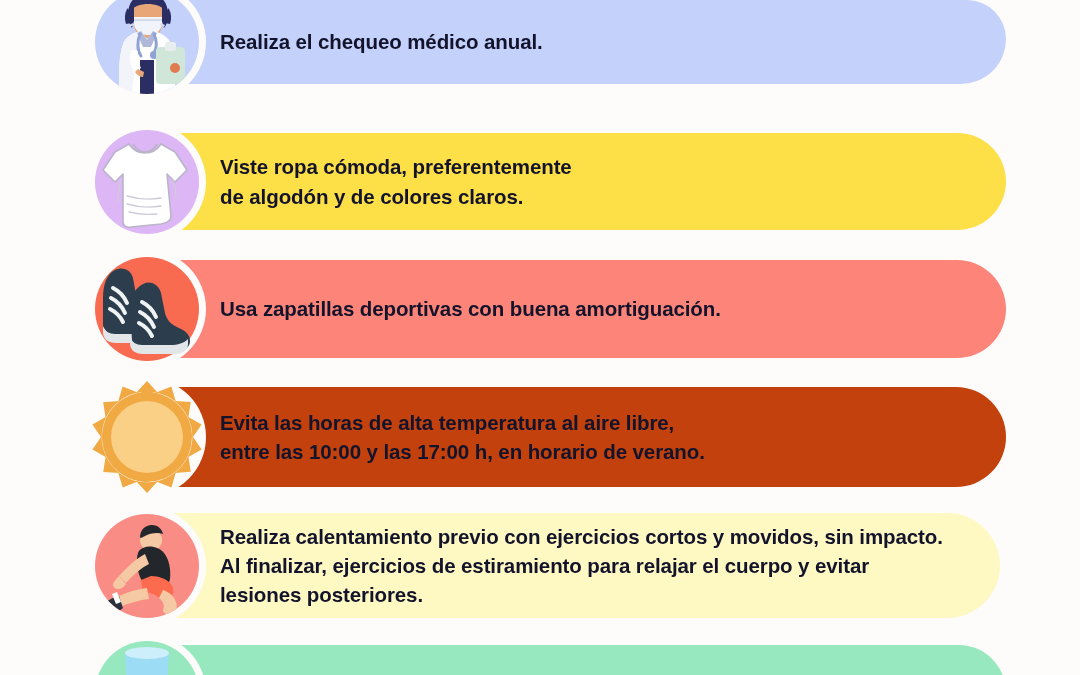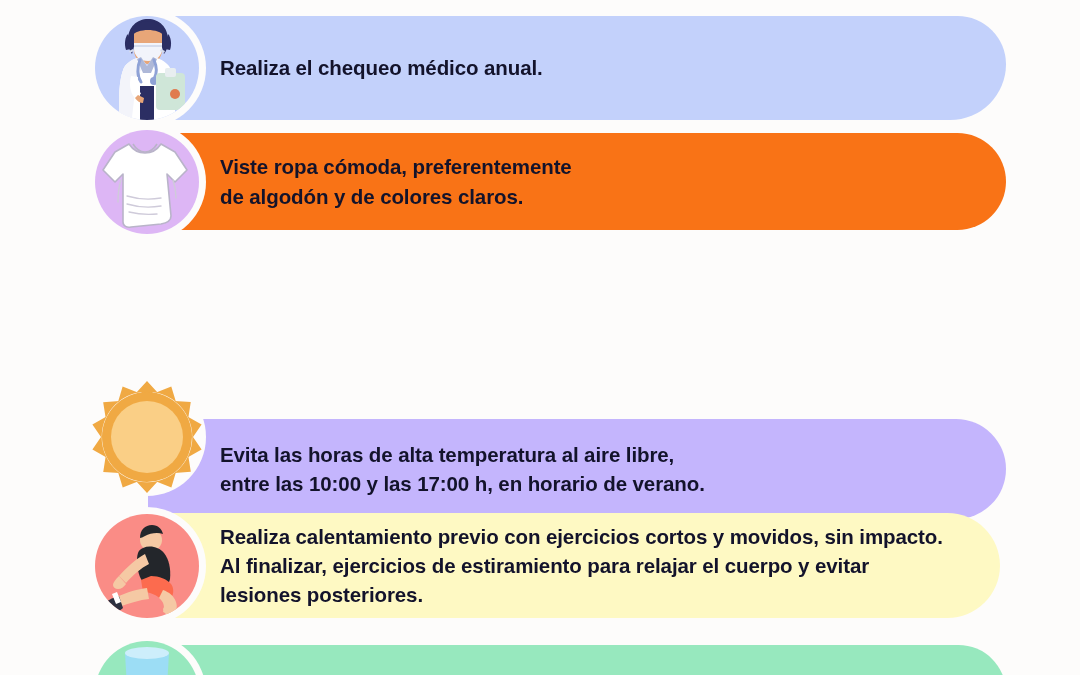--- a/index.html
+++ b/index.html
@@ -72,21 +72,21 @@
     height: 104px;
     border-radius: 50%;
     overflow: visible;
     display: flex;
     align-items: center;
     justify-content: center;
   }
   .tip-icon svg { display: block; overflow: visible; }
 
   
-  #row-0 { top: 16px;   height: 104px; }
+  #row-0 { top: 0px;   height: 84px; }
   #row-1 { top: 133px; height: 97px;  }
   #row-2 { top: 260px; height: 98px;  }
   #row-3 { top: 387px; height: 100px; }
   #row-4 { top: 513px; height: 105px; }
   #row-5 { top: 645px; height: 95px;  }
 
   #row-0 .tip-bar { width: 858px; border-radius: 0 60px 60px 0; }
   #row-1 .tip-bar { width: 858px; border-radius: 0 56px 56px 0; }
   #row-2 .tip-bar { width: 858px; border-radius: 0 58px 58px 0; }
   #row-3 .tip-bar { width: 858px; border-radius: 0 58px 58px 0; }
@@ -145,41 +145,62 @@
 
             <path d="M36 60c-2 8-1 16 3 21l7-3c-3-5-4-11-3-17z" fill="#FFFFFF"></path>
             <path d="M40 82c2 3 5 5 8 5l1-5-6-3z" fill="#E8A678"></path>
           </g>
         </svg>
       </div>
     </div>
   </div>
 
   <div class="tip-row" id="row-1">
-    <div class="tip-bar" style="background-color: #f97316;">
+    <div class="tip-bar" style="background-color: #fde047;">
       <p class="tip-text">Viste ropa cómoda, preferentemente
 de algodón y de colores claros.</p>
     </div>
     <div class="tip-icon">
       <div class="disc" style="background-color: rgb(221, 182, 245);">
         <svg width="108" height="104" viewBox="0 0 108 104" aria-hidden="true">
           <g>
             <path d="M36 14 L22 22 L10 40 L22 52 L30 44 L30 92 c0 4 4 6 8 5 l30-3 c6-1 10-4 10-8 L74 44 l8 8 L94 40 L82 22 L68 14 c-4 6-9 9-16 9s-12-3-16-9z" fill="#FFFFFF" stroke="#B9B4C9" stroke-width="1.6" stroke-linejoin="round"></path>
             <path d="M40 14c3 5 7 8 12 8s9-3 12-8" fill="none" stroke="#B9B4C9" stroke-width="1.6"></path>
             <path d="M34 66c10 3 22 4 34 2M34 74c10 3 22 4 34 2M36 82c8 2 18 3 28 2" fill="none" stroke="#CFCBDA" stroke-width="1.4" stroke-linecap="round"></path>
             <path d="M28 50c-2 6-3 14-3 22M80 50c2 6 3 12 3 18" fill="none" stroke="#CFCBDA" stroke-width="1.4" stroke-linecap="round"></path>
           </g>
         </svg>
       </div>
     </div>
   </div>
 
+  <div class="tip-row" id="row-2">
+    <div class="tip-bar" style="background-color: rgb(252, 132, 121);">
+      <p class="tip-text">Usa zapatillas deportivas con buena amortiguación.</p>
+    </div>
+    <div class="tip-icon">
+      <div class="disc" style="background-color: rgb(249, 107, 81);">
+        <svg width="120" height="110" viewBox="0 0 120 110" aria-hidden="true">
+          <g>
+
+            <path d="M28 16 c8-4 16 0 18 8 l4 22 c1 8 6 12 13 15 c7 3 11 7 11 13 c0 6-5 10-13 10 l-32 0 c-8 0-13-4-13-11 L16 44 c0-14 4-24 12-28z" fill="#2C3E4E"></path>
+            <path d="M16 72 l0 6 c0 7 5 11 13 11 l32 0 c8 0 13-4 13-10 l0-5 c-4 4-10 6-18 6 l-28 0 c-6 0-10-3-12-8z" fill="#E3E6E8"></path>
+            <path d="M26 34c6 3 11 8 14 15M24 44c6 3 11 8 14 15M23 55c6 3 10 7 13 13" fill="none" stroke="#F0F3F4" stroke-width="4" stroke-linecap="round"></path>
+
+            <path d="M56 30 c8-4 16 1 18 9 l4 20 c2 8 7 12 14 15 c7 3 11 7 11 13 c0 6-5 10-13 10 l-32 0 c-8 0-13-4-13-11 l-2-29 c0-14 5-23 13-27z" fill="#2C3E4E"></path>
+            <path d="M43 83 l0 6 c0 7 5 11 13 11 l32 0 c8 0 13-4 13-10 l0-5 c-4 4-10 6-18 6 l-28 0 c-6 0-10-3-12-8z" fill="#E3E6E8"></path>
+            <path d="M55 48c6 3 11 8 14 15M53 58c6 3 11 8 14 15M52 69c6 3 10 7 13 13" fill="none" stroke="#F0F3F4" stroke-width="4" stroke-linecap="round"></path>
+          </g>
+        </svg>
+      </div>
+    </div>
+  </div>
 
   <div class="tip-row" id="row-3">
-    <div class="tip-bar" style="background-color: #c4b5fd; margin-top: 32px;">
+    <div class="tip-bar" style="background-color: #c2410c;">
       <p class="tip-text">Evita las horas de alta temperatura al aire libre,
 entre las 10:00 y las 17:00 h, en horario de verano.</p>
     </div>
     <div class="tip-icon">
       <div class="disc" style="background:transparent">
         <svg width="112" height="112" viewBox="0 0 112 112" aria-hidden="true">
           <g transform="translate(56,56)">
 
             <path d="M0,-54 L7,-42 L-7,-42 Z" fill="#F0A943" transform="rotate(0)"></path>
             <g fill="#F0A943">

